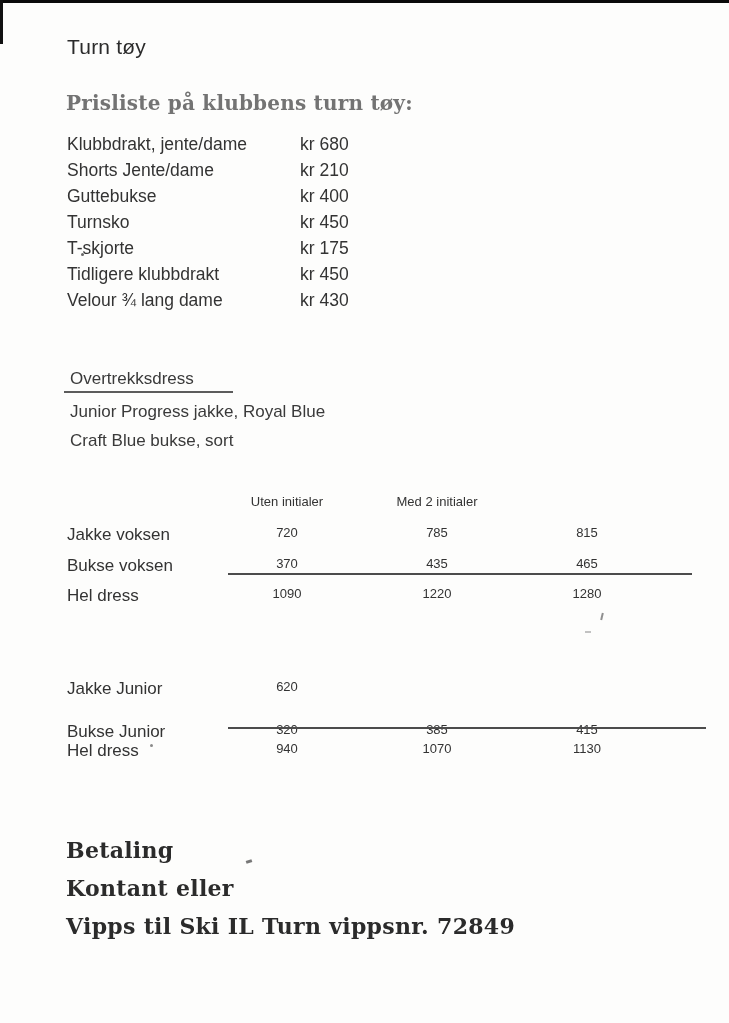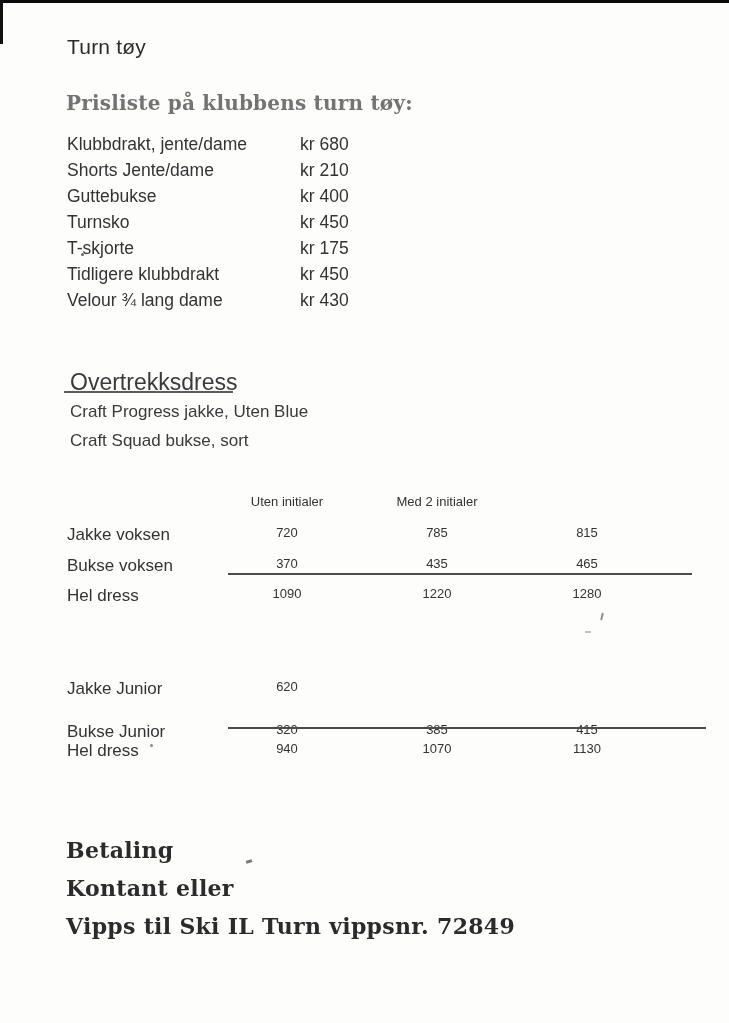--- a/index.html
+++ b/index.html
@@ -30,21 +30,21 @@
     position:absolute;left:66px;top:91px;
     font-family:"DejaVu Serif", serif;font-weight:bold;
     font-size:20px;color:#737373;letter-spacing:.2px;
   }
   .price-list{position:absolute;left:67px;top:131px;width:340px;}
   .price-row{display:flex;height:26px;line-height:26px;font-size:17.5px;color:#333;}
   .price-name{width:233px;}
   .price-value{width:100px;}
   .sub-heading{
     position:absolute;left:70px;top:369px;
-    font-size:23px;color:#3a3a3a;
+    font-size:17px;color:#3a3a3a;
   }
   .sub-underline{position:absolute;left:64px;top:391px;width:169px;height:2px;background:#5c5c5c;}
   .craft-line1{position:absolute;left:70px;top:402px;font-size:17px;color:#3a3a3a;}
   .craft-line2{position:absolute;left:70px;top:431px;font-size:17px;color:#3a3a3a;}
   
   .tbl-header,.tbl-cell{
     position:absolute;width:150px;text-align:center;
     font-size:13px;color:#333;
   }
   .tbl-label{position:absolute;left:67px;font-size:17px;color:#333;}
@@ -107,22 +107,22 @@
       <span class="price-value">kr 450</span>
     </div>
     <div class="price-row">
       <span class="price-name">Velour ¾ lang dame</span>
       <span class="price-value">kr 430</span>
     </div>
   </div>
 
   <div class="sub-heading">Overtrekksdress</div>
   <div class="sub-underline"></div>
-  <div class="craft-line1">Craft Progress jakke, Uten Blue</div>
-  <div class="craft-line2">Craft Squad bukse, sort</div>
+  <div class="craft-line1">Junior Progress jakke, Royal Blue</div>
+  <div class="craft-line2">Craft Blue bukse, sort</div>
 
   <div class="tbl-header hdr col1">Uten initialer</div>
   <div class="tbl-header hdr col2">Med 2 initialer</div>
 
   <div class="tbl-label row-a1">Jakke voksen</div>
   <div class="tbl-cell row-a1 col1">720</div>
   <div class="tbl-cell row-a1 col2">785</div>
   <div class="tbl-cell row-a1 col3">815</div>
 
   <div class="tbl-label row-a2">Bukse voksen</div>

